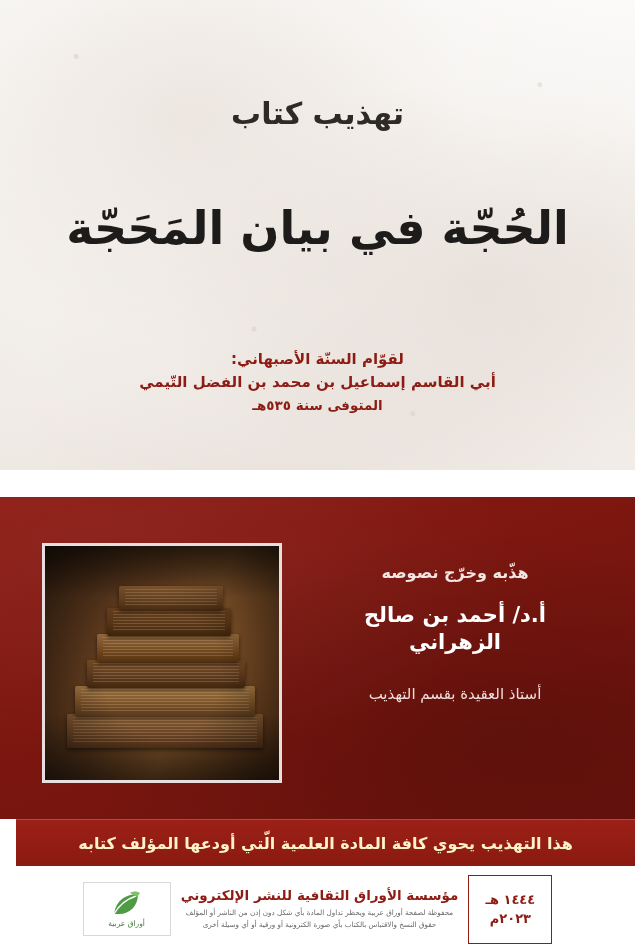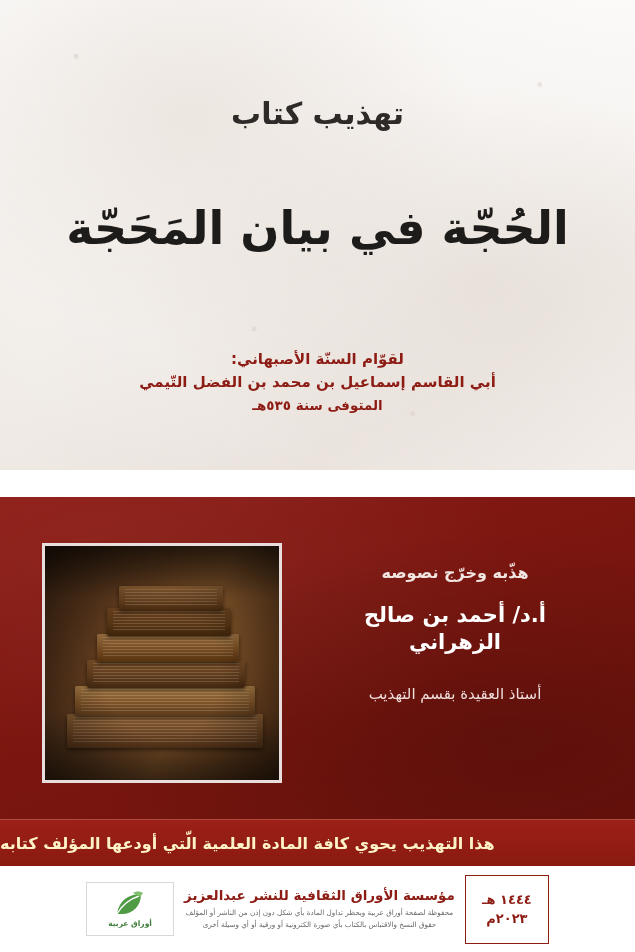--- a/index.html
+++ b/index.html
@@ -178,21 +178,22 @@
     background: radial-gradient(ellipse at 50% 55%, rgba(0,0,0,0) 35%, rgba(0,0,0,0.55) 100%);
   }
 
   
   .banner {
     height: 46px;
     background: linear-gradient(180deg, #9c2017 0%, #8a1a12 100%);
     border-top: 1px solid #b04a3e;
     display: flex;
     align-items: center;
-    justify-content: flex-end;
+    justify-content: center;
+    margin-left: 16px;
   }
   .banner-text {
     color: #fdf2c8;
     font-size: 16px;
     font-weight: bold;
     letter-spacing: 0px;
   }
 
   
   .footer {
@@ -242,21 +243,21 @@
     background: #fff;
   }
   .logo-mark {
     width: 34px;
     height: 26px;
     position: relative;
   }
   .logo-caption {
     font-size: 7.5px;
     color: #3f7d3a;
-    font-weight: bold;
+    font-weight: normal;
   }
 </style>
 </head>
 <body>
 
 <div class="page">
 
   <div class="top-section">
 
     <div class="title-block">
@@ -311,21 +312,21 @@
   </div>
 
   <div class="footer">
 
     <div class="year-box">
       <div>١٤٤٤ هـ</div>
       <div>٢٠٢٣م</div>
     </div>
 
     <div class="pub-block">
-      <div class="pub-name">مؤسسة الأوراق الثقافية للنشر عبدالعزيز</div>
+      <div class="pub-name">مؤسسة الأوراق الثقافية للنشر الإلكتروني</div>
       <div class="pub-rights">محفوظة لصفحة أوراق عربية ويحظر تداول المادة بأي شكل دون إذن من الناشر أو المؤلف</div>
       <div class="pub-rights">حقوق النسخ والاقتباس بالكتاب بأي صورة الكترونية أو ورقية أو أي وسيلة أخرى</div>
     </div>
 
     <div class="logo-box">
       <span class="logo-mark">
         <svg viewBox="0 0 34 26" width="34" height="26" aria-hidden="true">
           <path d="M4 23 C6 9, 16 3, 28 3 C28 15, 20 23, 9 23 Z" fill="#4f9a45"></path>
           <path d="M4 23 C9 14, 17 8, 26 5" stroke="#ffffff" stroke-width="1.4" fill="none"></path>
           <path d="M20 2 C23 0, 27 0, 30 2 L27 6 Z" fill="#7fbf6a"></path>

